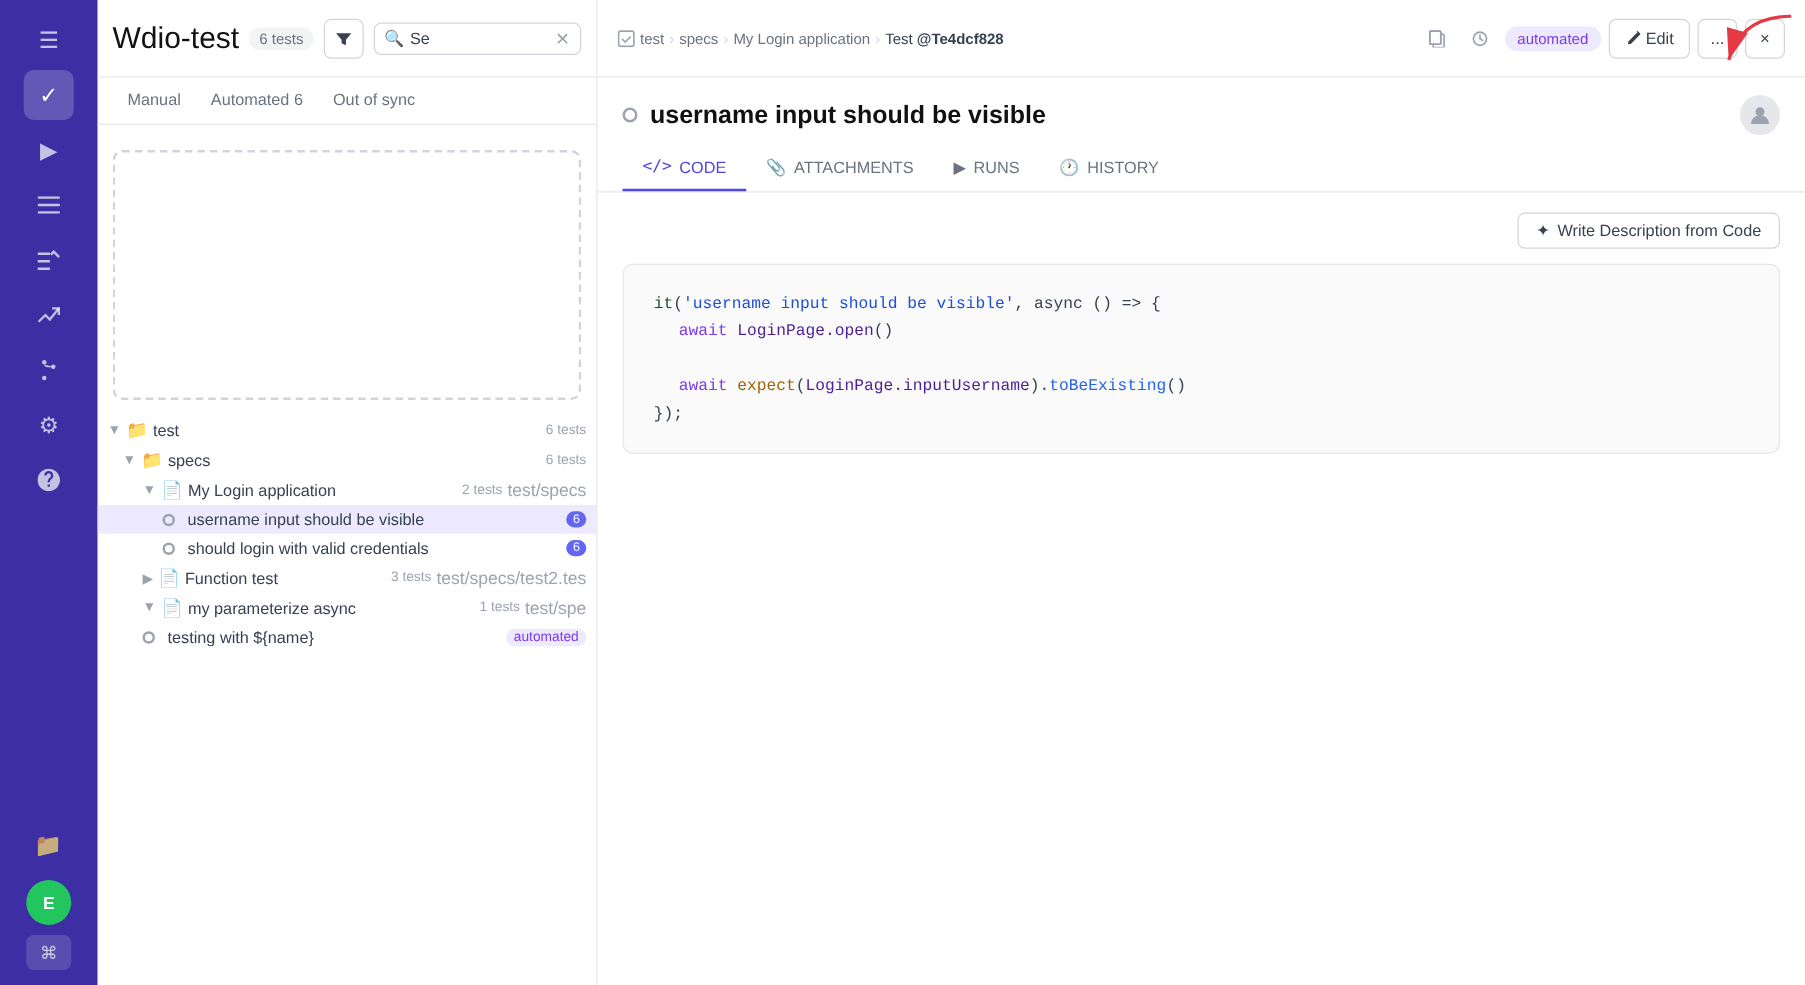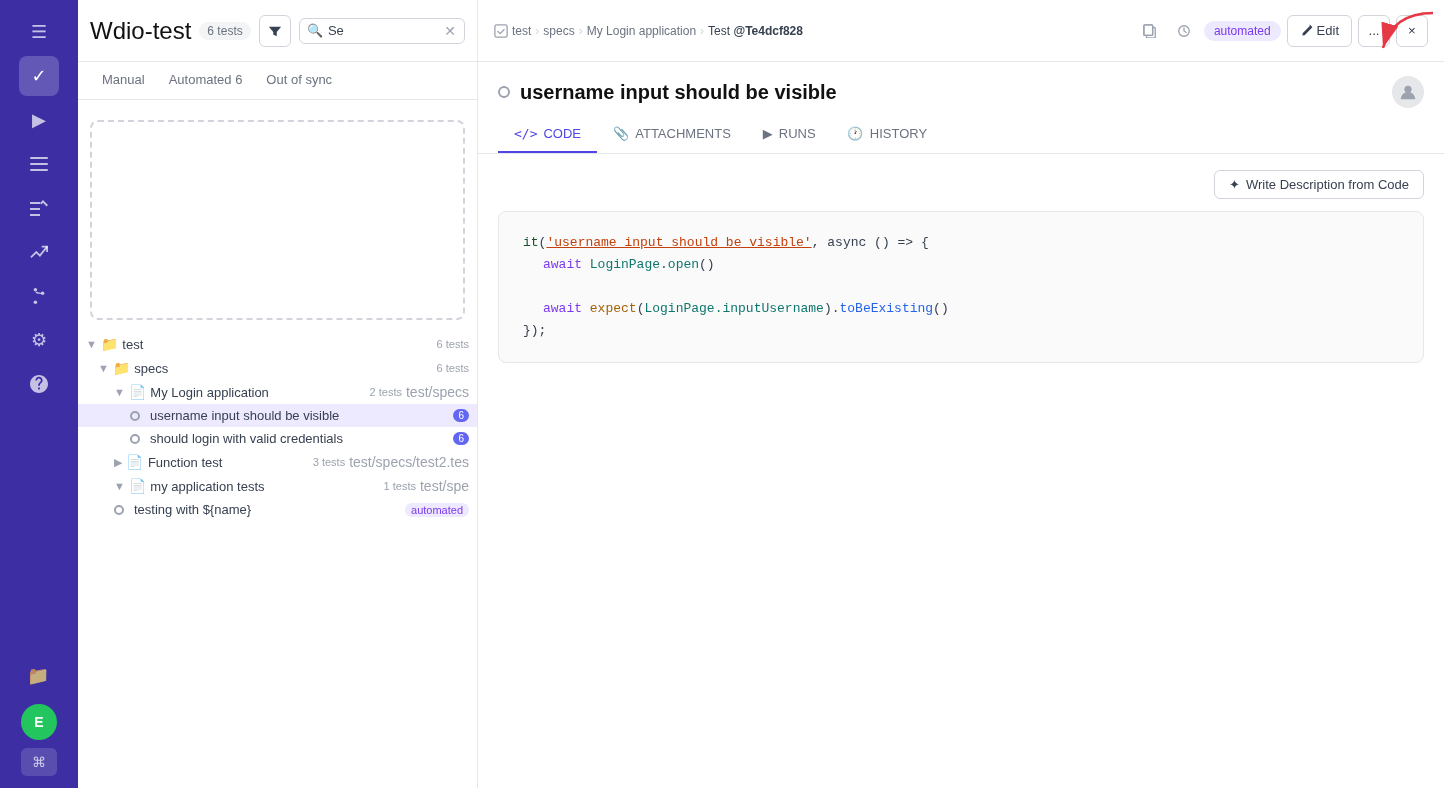--- a/index.html
+++ b/index.html
@@ -238,23 +238,23 @@
     .code-block {
       background: #fafafa;
       border: 1px solid #e5e7eb;
       border-radius: 8px;
       padding: 20px 24px;
       font-family: 'Courier New', Courier, monospace;
       font-size: 13px;
       line-height: 1.7;
     }
     .code-it { color: #14532d; }
-    .code-string { color: #c2410c; text-decoration: underline; }
+    .code-string { color: #1d4ed8; }
     .code-keyword { color: #7c3aed; }
-    .code-func { color: #0f766e; }
+    .code-func { color: #4c1d95; }
     .code-plain { color: #374151; }
     .code-expect { color: #a16207; }
     .code-method { color: #2563eb; }
 
     
     .red-arrow {
       position: absolute;
       top: 8px;
       left: 895px;
       pointer-events: none;
@@ -372,21 +372,21 @@
       <span class="chevron">▶</span>
       <span class="file-icon">📄</span>
       <span class="node-label">Function test</span>
       <span class="node-meta">3 tests</span>
       <span class="node-path">test/specs/test2.tes</span>
     </div>
 
     <div class="tree-node" style="padding-left:36px;">
       <span class="chevron">▼</span>
       <span class="file-icon">📄</span>
-      <span class="node-label">my application tests</span>
+      <span class="node-label">my parameterize async</span>
       <span class="node-meta">1 tests</span>
       <span class="node-path">test/spe</span>
     </div>
 
     <div class="tree-node" style="padding-left:36px;">
       <span class="circle-icon"></span>
       <span class="node-label" style="margin-left:6px;">testing with ${name}</span>
       <span class="automated-badge">automated</span>
     </div>
   </div>

